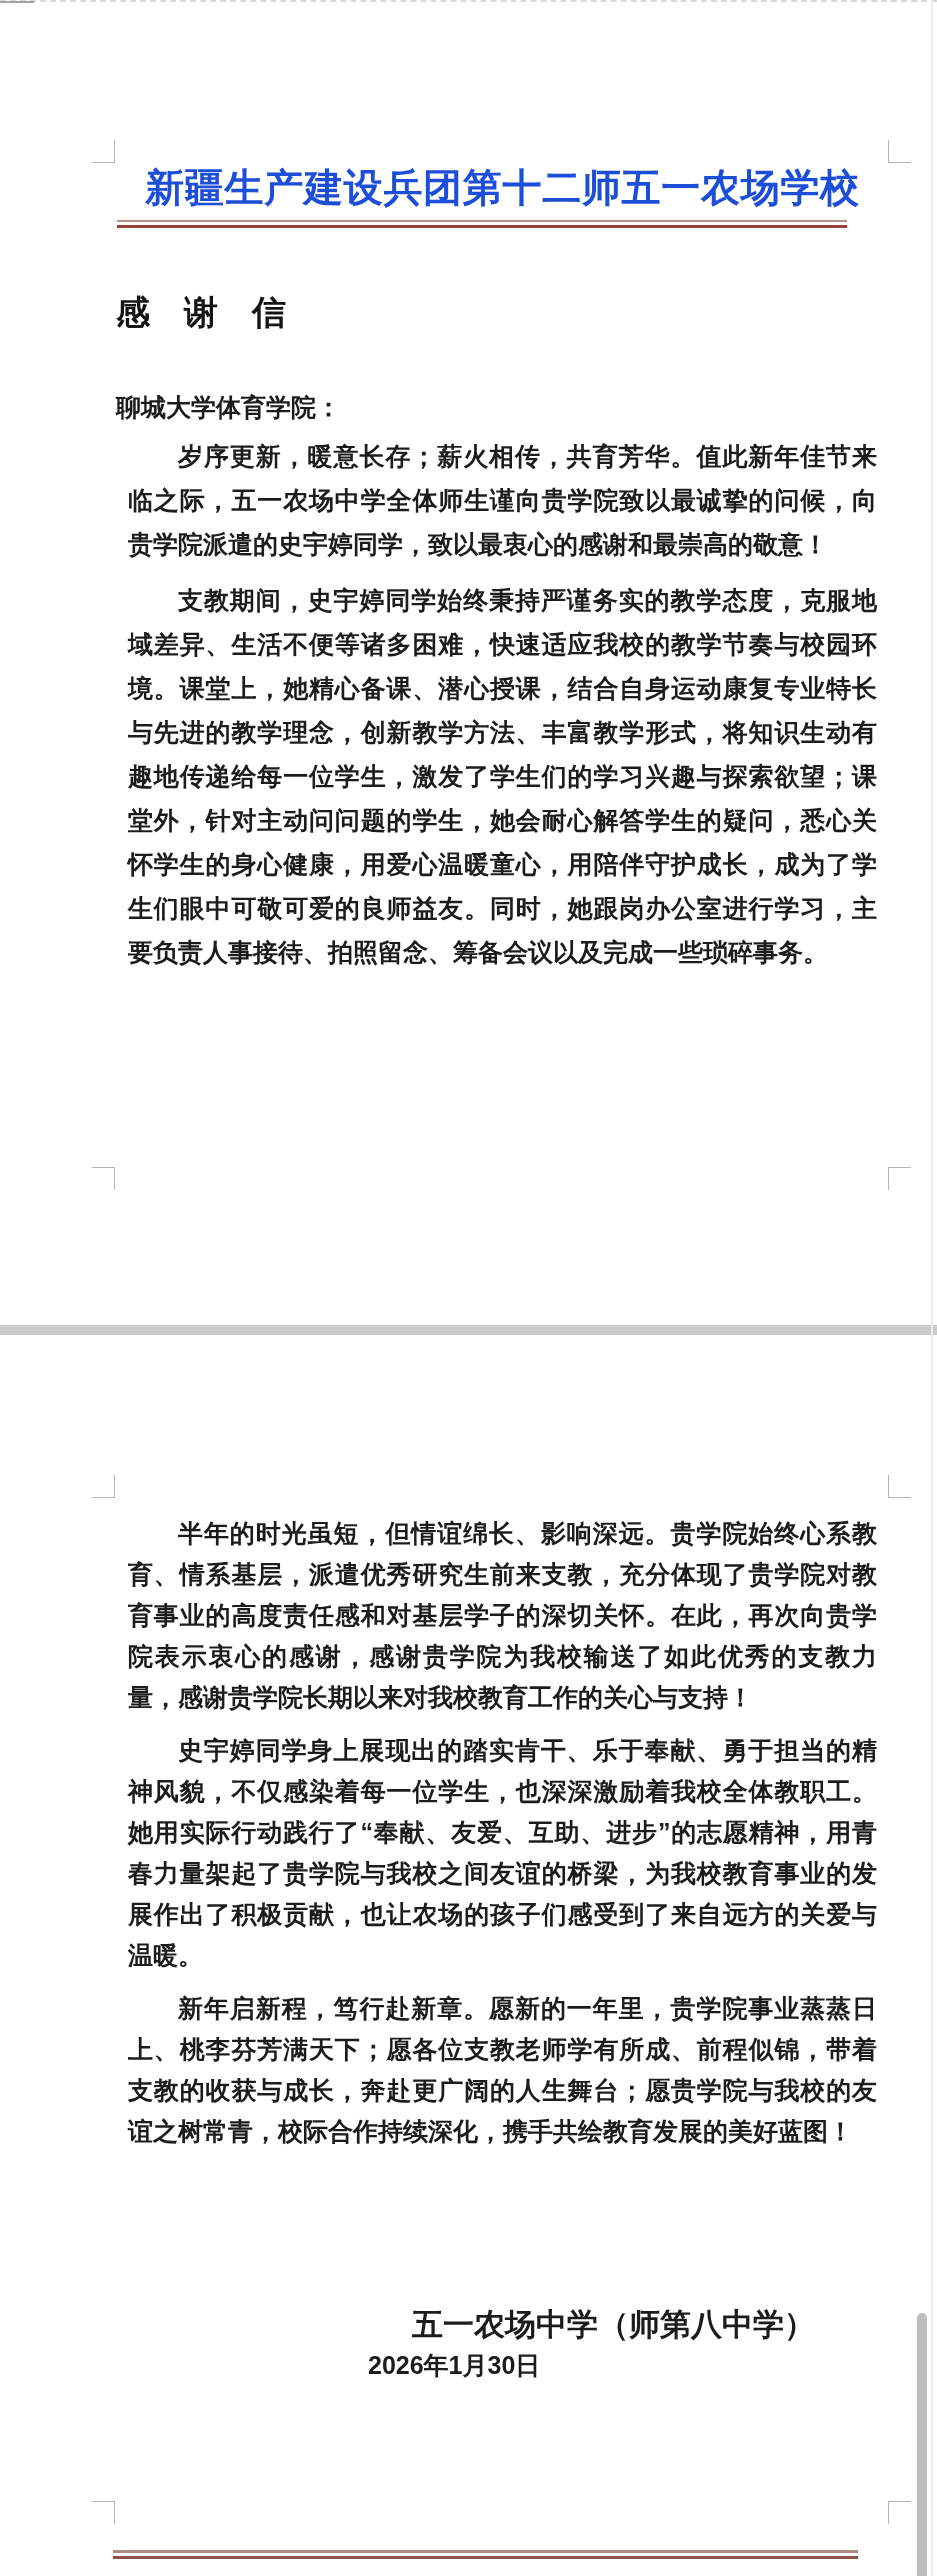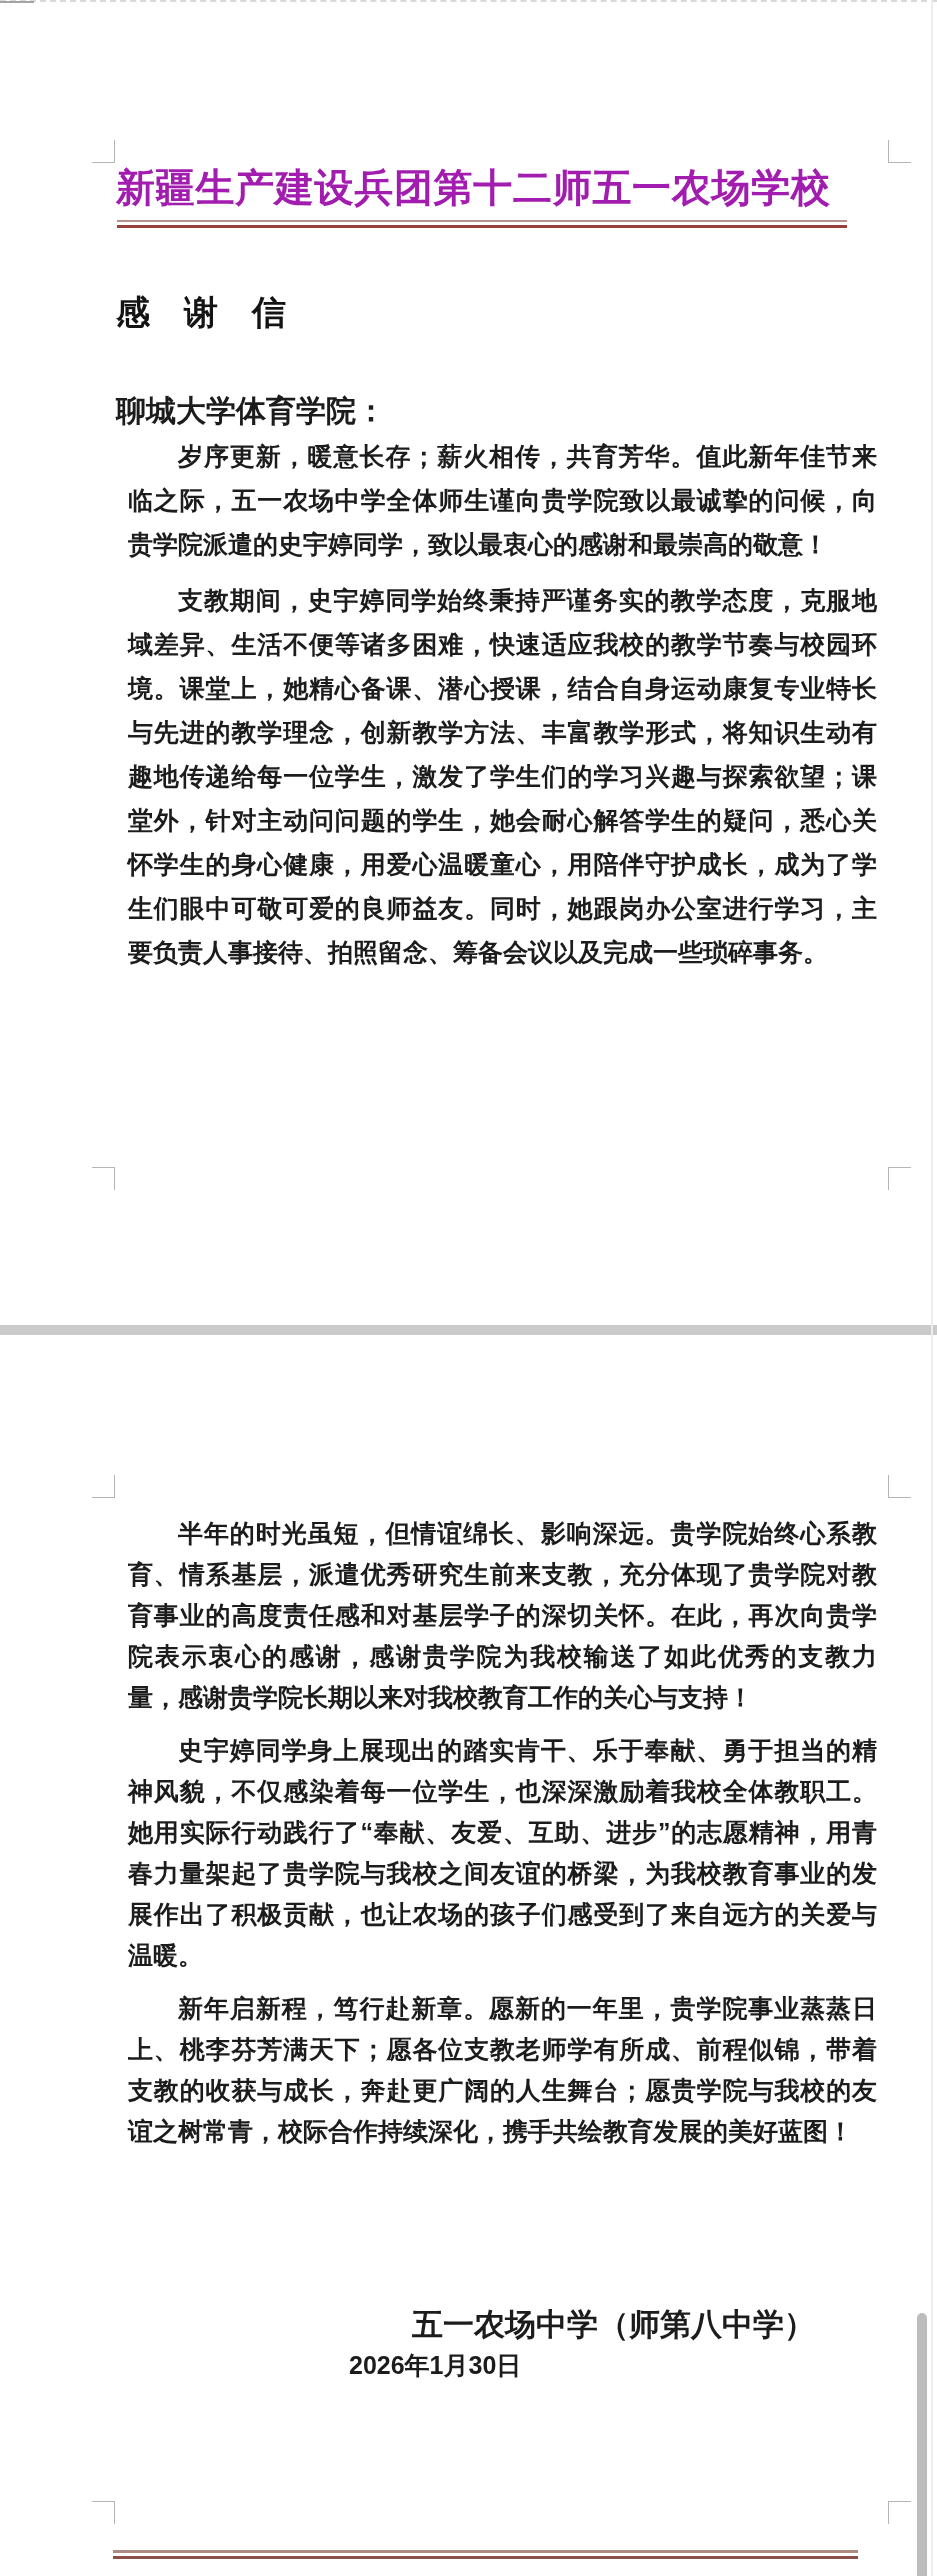--- a/index.html
+++ b/index.html
@@ -14,54 +14,54 @@
   }
   .top-dash {
     position:absolute; left:0; top:1; width:937px; height:0;
     border-top:2.2px dashed #d9d9d9;
   }
   .top-dash-dark {
     position:absolute; left:0; top:0.7px; width:34px; height:2.2px; background:#a3a3a3;
   }
   .letterhead {
     position:absolute; left:116px; top:161px; width:773px;
-    text-align:left; font-size:39px; font-weight:800; letter-spacing:0.7px;
-    color:#a21caf; white-space:nowrap;
+    text-align:center; font-size:39px; font-weight:800; letter-spacing:0.7px;
+    color:#1d4ed8; white-space:nowrap;
   }
   .rule { position:absolute; }
   .rule-top-1 { left:117px; top:220px; width:730px; height:2.2px; background:#b3928e; }
   .rule-top-2 { left:117px; top:225px; width:730px; height:2.9px; background:#96413c; }
   .letter-title {
     position:absolute; left:116px; top:290px; width:773px;
     font-size:34px; font-weight:800; color:#141414; white-space:nowrap;
   }
   .salutation {
     position:absolute; left:116px; top:391px; width:773px;
-    font-size:30px; font-weight:600;
+    font-size:25px; font-weight:600;
   }
   .body-block {
     position:absolute; left:116px; width:773px;
     font-size:25px; font-weight:600; text-align:justify; text-justify:inter-ideograph;
   }
   .body-p1 { top:422px; line-height:44px; }
   .body-p2 { top:1501px; line-height:41px; }
   .body-block p { margin:12px; text-indent:2em; }
   .page-separator {
     position:absolute; left:0; top:1325px; width:937px; height:9.5px; background:#cacaca;
   }
   .mark { position:absolute; width:22px; height:22px; }
   .mark-ul { border-right:1.5px solid #b5b5b5; border-bottom:1.5px solid #b5b5b5; }
   .mark-ur { border-left:1.5px solid #b5b5b5; border-bottom:1.5px solid #b5b5b5; }
   .mark-dl { border-right:1.5px solid #b5b5b5; border-top:1.5px solid #b5b5b5; }
   .mark-dr { border-left:1.5px solid #b5b5b5; border-top:1.5px solid #b5b5b5; }
   .sig-school {
     position:absolute; left:412px; top:2304px; font-size:31px; font-weight:600; white-space:nowrap;
   }
   .sig-date {
-    position:absolute; left:349px; top:2349px; font-size:25px; font-weight:600; white-space:nowrap;
+    position:absolute; left:368px; top:2349px; font-size:25px; font-weight:600; white-space:nowrap;
   }
   .rule-bot-1 { left:113px; top:2550px; width:745px; height:2.9px; background:#ad8a82; }
   .rule-bot-2 { left:113px; top:2556px; width:745px; height:2.9px; background:#8e4f48; }
   .scroll-track {
     position:absolute; left:931px; top:0; width:1.5px; height:2576px; background:#ededed;
   }
   .scroll-thumb {
     position:absolute; left:917px; top:2313px; width:9.5px; height:263px;
     background:#bdbdbd; border-radius:5.1px 5.1px 0 0;
   }

